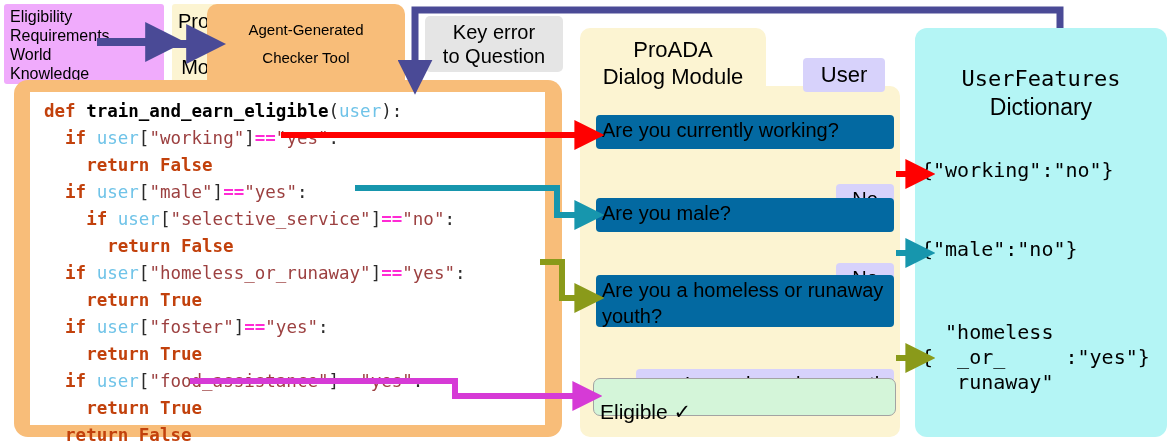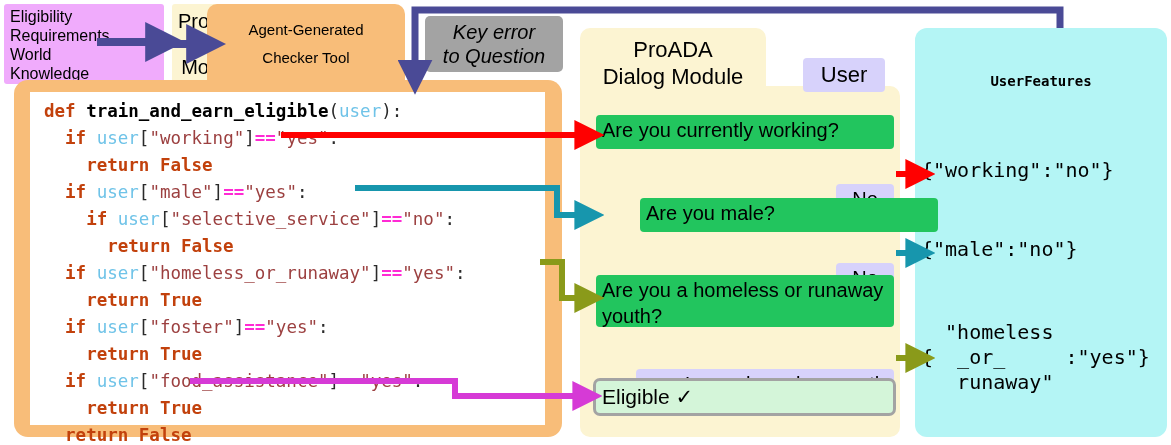--- a/index.html
+++ b/index.html
@@ -9,23 +9,23 @@
 
   
   #eligibility-box{left:4px;top:4px;width:160px;height:80px;background:#f0abfc;
      border-radius:3px;padding:3px 6px;font-size:16px;line-height:19px;}
   #proada-code-box{left:172px;top:4px;width:84px;height:80px;background:#fcf4d2;
      border-radius:3px;display:flex;align-items:center;justify-content:center;
      text-align:center;font-size:20px;line-height:23px;}
   #checker-tool-header{left:207px;top:4px;width:198px;height:80px;background:#f8bd79;
      border-radius:10px 10px 0 0;display:flex;align-items:center;justify-content:center;
      text-align:center;font-size:15px;line-height:28px;z-index:3;}
-  #key-error-box{left:425px;top:16px;width:138px;height:56px;background:#a3a3a3;
+  #key-error-box{left:425px;top:16px;width:138px;height:56px;background:#e5e5e5;
      border-radius:5px;display:flex;align-items:center;justify-content:center;
-     text-align:center;font-size:20px;line-height:24px;z-index:6;font-style:italic;}
+     text-align:center;font-size:20px;line-height:24px;z-index:6;}
 
   
   #checker-tool-container{left:14px;top:80px;width:548px;height:357px;background:#f8bd79;
      border-radius:14px;z-index:1;}
   #code-panel{left:30px;top:92px;width:515px;height:333px;background:#ffffff;z-index:2;
      padding:6px 0 0 14px;font-family:"DejaVu Sans Mono","Liberation Mono",monospace;
      font-size:17.5px;line-height:27px;white-space:pre;font-weight:bold;}
   .kw{color:#c2410c;}
   .fn{color:#000000;}
   .var{color:#6fc3e8;font-weight:normal;}
@@ -35,41 +35,41 @@
 
   
   #dialog-header{left:580px;top:28px;width:186px;height:70px;background:#fcf4d2;
      border-radius:10px 10px 0 0;display:flex;align-items:center;justify-content:center;
      text-align:center;font-size:22px;line-height:27px;z-index:3;}
   #dialog-panel{left:580px;top:86px;width:320px;height:351px;background:#fcf4d2;
      border-radius:0 10px 10px 10px;z-index:2;}
   #user-badge{left:803px;top:58px;width:82px;height:34px;background:#d7d2fb;border-radius:4px;
      display:flex;align-items:center;justify-content:center;font-size:22px;z-index:4;}
 
-  .bot-msg{background:#22c55e;border-radius:4px;padding:2px 6px;font-size:20px;
+  .bot-msg{background:#0369a1;border-radius:4px;padding:2px 6px;font-size:20px;
      line-height:26px;z-index:4;}
   .user-msg{background:#d7d2fb;border-radius:4px;padding:2px 8px;font-size:20px;
      line-height:26px;z-index:4;text-align:right;margin-top:26px;}
 
   #q-working{left:596px;top:115px;width:298px;height:34px;}
   #a-working{left:836px;top:158px;width:58px;height:32px;text-align:center;}
-  #q-male{left:596px;top:198px;width:298px;height:34px;margin-left:44px;}
+  #q-male{left:596px;top:198px;width:298px;height:34px;}
   #a-male{left:836px;top:237px;width:58px;height:32px;text-align:center;}
   #q-homeless{left:596px;top:275px;width:298px;height:52px;}
   #a-homeless{left:636px;top:343px;width:258px;height:32px;}
   #eligible-box{left:593px;top:378px;width:303px;height:38px;background:#d4f5d9;
-     border:3px solid #a3a3a3;border-radius:7px;padding:1px 6px;font-size:21px;
+     border:1px solid #a3a3a3;border-radius:7px;padding:18px 6px;font-size:21px;
      line-height:30px;z-index:5;}
 
   
   #dict-panel{left:915px;top:28px;width:252px;height:409px;background:#b4f5f5;
      border-radius:12px;z-index:2;}
   #dict-title{left:915px;top:36px;width:252px;text-align:center;font-size:23px;
      line-height:28px;z-index:3;}
-  #dict-title .mono{font-family:"DejaVu Sans Mono","Liberation Mono",monospace;font-size:14px;font-weight:bold;}
+  #dict-title .mono{font-family:"DejaVu Sans Mono","Liberation Mono",monospace;font-size:22px;}
   .dict-entry{font-family:"DejaVu Sans Mono","Liberation Mono",monospace;font-size:20px;
      line-height:25px;z-index:3;white-space:pre;}
   #dict-working{left:921px;top:158px;}
   #dict-male{left:921px;top:237px;}
   #dict-homeless{left:921px;top:320px;}
 
   
   #arrow-layer{left:0;top:0;width:1171px;height:445px;z-index:7;pointer-events:none;}
 </style>
 </head>
@@ -114,21 +114,21 @@
 
 <div class="abs bot-msg" id="q-working">Are you currently working?</div>
 <div class="abs user-msg" id="a-working">No</div>
 <div class="abs bot-msg" id="q-male">Are you male?</div>
 <div class="abs user-msg" id="a-male">No</div>
 <div class="abs bot-msg" id="q-homeless">Are you a homeless or runaway youth?</div>
 <div class="abs user-msg" id="a-homeless">I am a homeless youth</div>
 <div class="abs" id="eligible-box">Eligible ✓</div>
 
 <div class="abs" id="dict-panel"></div>
-<div class="abs" id="dict-title"><br><span class="mono">UserFeatures</span><br></div>
+<div class="abs" id="dict-title"><br><span class="mono">UserFeatures</span><br><span>Dictionary</span></div>
 
 <div class="abs dict-entry" id="dict-working">{"working":"no"}</div>
 <div class="abs dict-entry" id="dict-male">{"male":"no"}</div>
 <div class="abs dict-entry" id="dict-homeless">  "homeless
 {  _or_     :"yes"}
    runaway"</div>
 
 <svg class="abs" id="arrow-layer" viewBox="0 0 1171 445">
   <defs>
     <marker id="ah-indigo" markerWidth="5" markerHeight="5" refX="2.6" refY="2.5" orient="auto">

